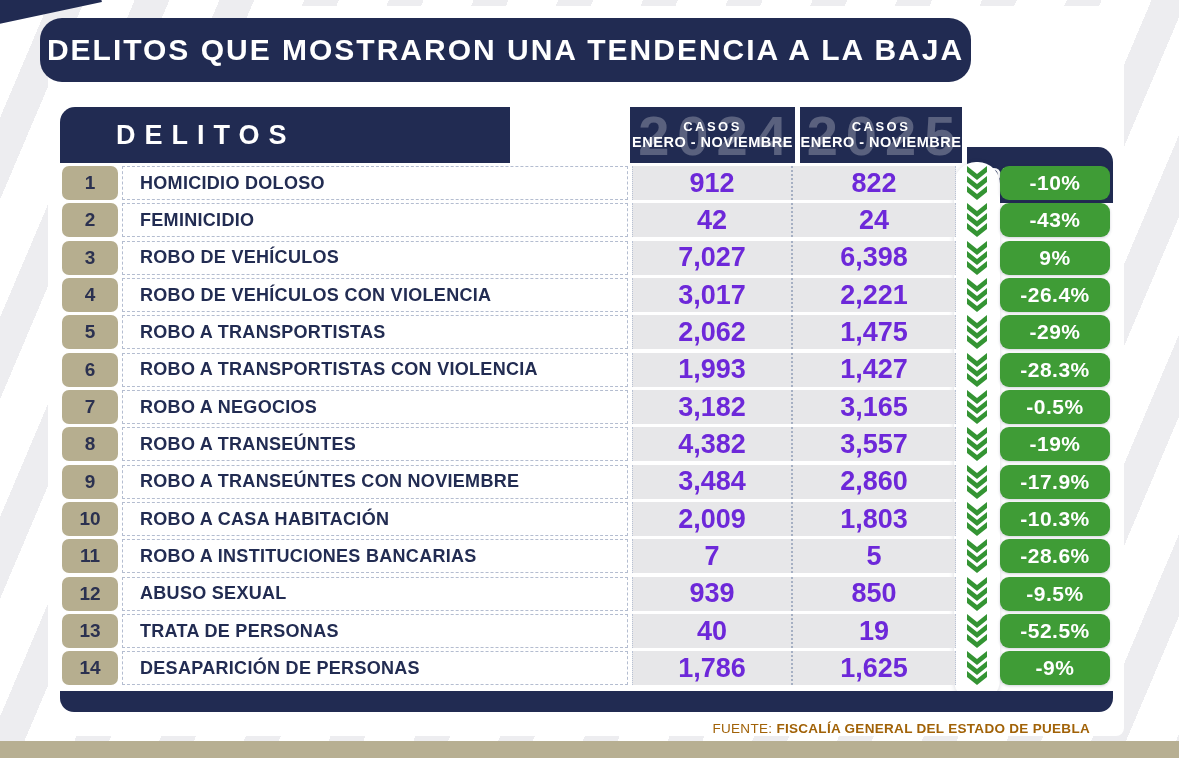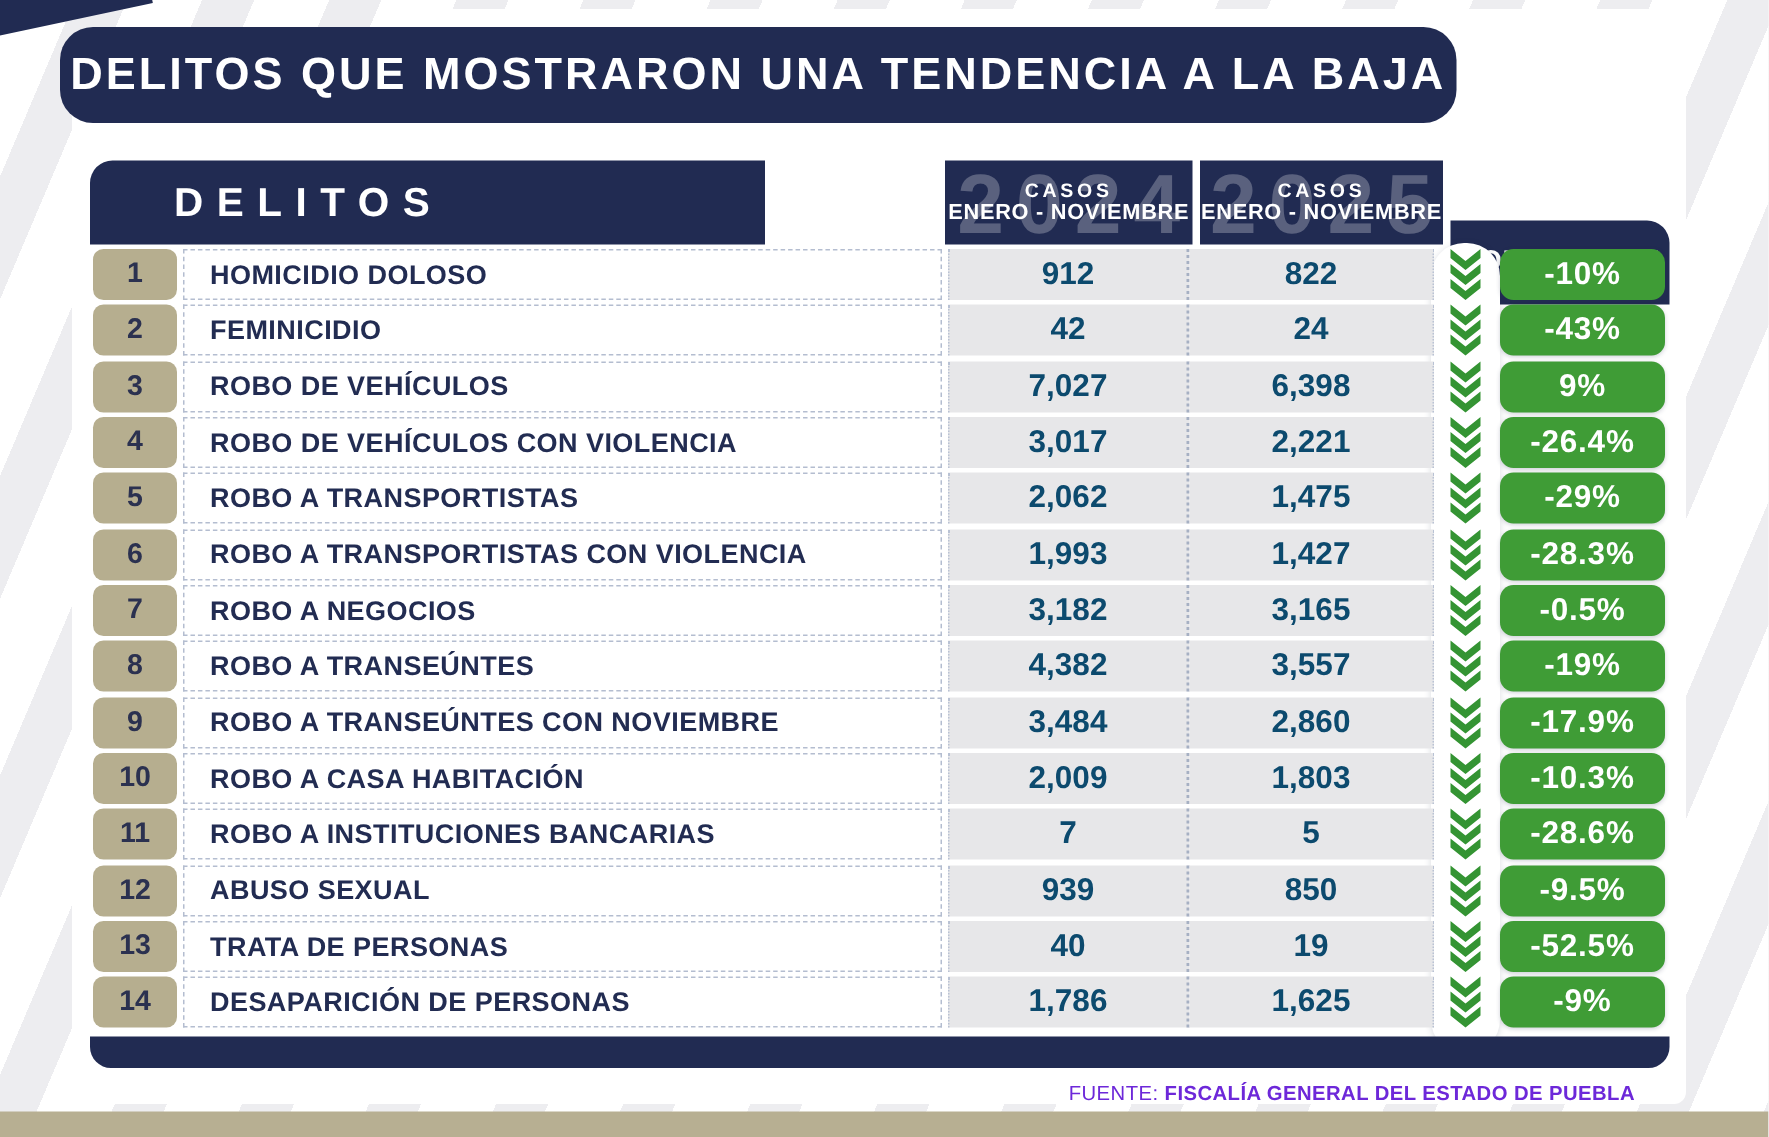--- a/index.html
+++ b/index.html
@@ -37,33 +37,33 @@
   .chevron-strip { position:absolute; left:954px; top:162px; width:46px; height:540px; background:#fff;
     border-radius:22px; z-index:2; box-shadow:0 1px 5px rgba(40,50,80,0.18); }
 
   .rows { position:absolute; left:60px; top:166px; width:1053px; z-index:3; }
   .row { position:relative; display:flex; height:34px; margin-bottom:3.35px; }
   .cell-num { width:56px; margin-left:2px; background:#b6ae8f; border-radius:7px; display:flex; align-items:center;
     justify-content:center; color:#2b3150; font-weight:bold; font-size:19px; }
   .cell-name { width:506px; margin-left:4px; background:#fff; border:1px dashed #b4bdd0; display:flex;
     align-items:center; padding-left:17px; color:#222c52; font-weight:bold; font-size:18px; letter-spacing:0.3px;
     white-space:nowrap; overflow:hidden; }
-  .cell-val { background:#e7e7e9; display:flex; align-items:center; justify-content:center; color:#0c4a6e;
-    font-weight:bold; font-size:21px; }
+  .cell-val { background:#e7e7e9; display:flex; align-items:center; justify-content:center; color:#6d28d9;
+    font-weight:bold; font-size:27px; }
   .cell-val1 { width:161px; margin-left:4px; border-left:1px dotted #b9c2d4; border-right:2px dotted #a6b0c3; }
   .cell-val2 { width:163px; border-right:1px dotted #b9c2d4; }
   .chevron { position:absolute; left:904px; top:-1px; width:26px; height:36px; z-index:3; }
   .cell-badge { position:absolute; left:940px; top:0; width:110px; height:34px; background:#3f9c36; border-radius:9px;
     display:flex; align-items:center; justify-content:center; color:#fff; font-weight:bold; font-size:21px;
     letter-spacing:0.5px; z-index:4; box-shadow:0 1px 3px rgba(40,50,80,0.22); }
 
   .bottom-bar { position:absolute; left:60px; top:691px; width:1053px; height:21px; background:#212b52;
     border-radius:0 0 14px 14px; z-index:3; }
   .source { position:absolute; top:721px; left:400px; width:690px; text-align:right; font-size:13.5px;
-    color:#6d28d9; letter-spacing:0.3px; z-index:3; white-space:nowrap; }
+    color:#a16207; letter-spacing:0.3px; z-index:3; white-space:nowrap; }
   .source .src-name { font-weight:bold; }
   .beige-strip { position:absolute; left:0; top:741px; width:1179px; height:17px; background:#b7af92; z-index:2; }
 </style>
 </head>
 <body>
 
 <div class="canvas">
   <div class="stripes"></div>
   <div class="content-bg"></div>
   <div class="patch-bl"></div>

